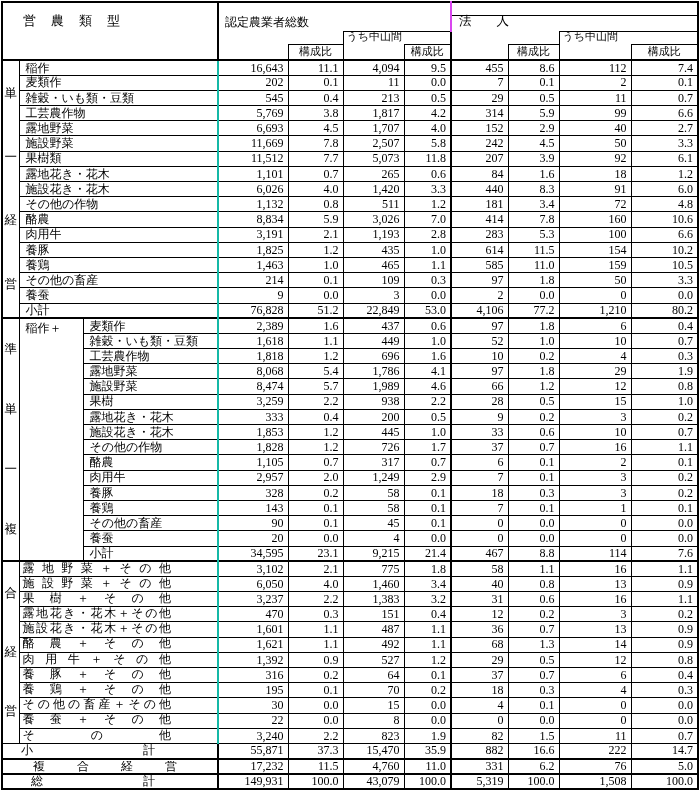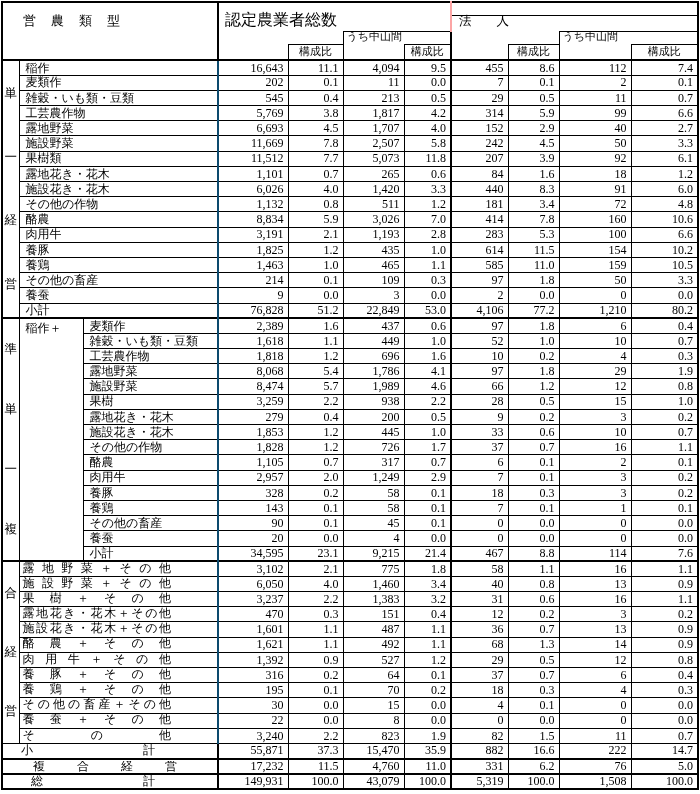--- a/index.html
+++ b/index.html
@@ -4,41 +4,41 @@
 <style>
   html,body{margin:0;padding:0;background:#ffffff;}
   body{font-family:"Liberation Serif","DejaVu Serif",serif;color:#000;}
   #sheet{width:700px;height:794px;overflow:hidden;background:#fff;box-sizing:border-box;padding:1px 0 0 1px;}
   table{border-collapse:collapse;table-layout:fixed;width:698px;border:2px solid #000;background:#fff;}
   td{padding:0;overflow:hidden;white-space:nowrap;border:1px solid #000;font-size:12px;line-height:1.05;}
   
   thead tr.h1{height:29px;} thead tr.h2{height:13px;} thead tr.h3{height:16px;}
   #hdr-type{border-right:2px solid #000;border-bottom:2px solid #000;vertical-align:top;
             text-align:left;padding:11px 0 0 20px;font-size:13px;letter-spacing:1px;}
-  #hdr-cert{border-left:2px solid #000;border-right:2px solid #fca5a5;border-top:none;border-bottom:none;
-            vertical-align:bottom;padding:0 0 2px 6px;font-size:16px;}
+  #hdr-cert{border-left:2px solid #000;border-right:2px solid #d946ef;border-top:none;border-bottom:none;
+            vertical-align:bottom;padding:0 0 2px 6px;font-size:12px;}
   #hdr-corp{position:relative;border-left:2px solid #000;border-top:none;border-bottom:none;
             vertical-align:bottom;padding:0 0 2px 7px;font-size:12.5px;}
   #hdr-corp .inset-line{position:absolute;left:-1px;right:-2px;top:12px;height:0;border-top:1.5px solid #000;display:block;}
   .hc{border:none;}
   .hc.thickL{border-left:2px solid #000;}
   .hhill{border:1px solid #000;border-bottom:none;font-size:11px;vertical-align:middle;padding:0 0 0 3px;font-family:Liberation Mono, monospace;}
   .he{border:none;}
   .he.thinL{border-left:1px solid #000;}
   .he.thickL{border-left:2px solid #000;}
   .hratio{border:1px solid #000;font-size:11px;text-align:center;vertical-align:middle;}
   .hratio.thickR{border-right:2px solid #000;}
   tr.h3 td{border-bottom:2px solid #000;}
   
   tbody tr{height:15.2px;}
   tr.sec-top td{border-top:2px solid #000;}
   .vcell{vertical-align:middle;}
   .vtext{display:flex;flex-direction:column;justify-content:space-around;align-items:center;width:100%;font-size:12.5px;}
   .subcell{vertical-align:top;padding:3px 0 0 6px;font-size:12px;}
-  .lbl{text-align:left;padding-left:6px;border-right:2px solid #0c4a6e;}
+  .lbl{text-align:left;padding-left:6px;border-right:2px solid #14b8a6;}
   .lbl.just{text-align:justify;text-align-last:justify;padding:0 46px 0 3px;font-family:Liberation Mono, monospace;}
   .num{text-align:right;padding-right:4px;}
   .thickR{border-right:2px solid #000;}
   .flbl{border-right:2px solid #000;text-align:justify;text-align-last:justify;}
   .f0{padding:0 62px 0 18px;}
   .f1{padding:0 40px 0 30px;border-radius:7px;}
   .f2{padding:0 62px 0 28px;}
 </style>
 </head>
 <body>
@@ -347,21 +347,21 @@
           <td class="num">2.2</td>
           <td class="num">938</td>
           <td class="num thickR">2.2</td>
           <td class="num">28</td>
           <td class="num">0.5</td>
           <td class="num">15</td>
           <td class="num">1.0</td>
         </tr>
         <tr class="">
           <td class="lbl" colspan="1">露地花き・花木</td>
-          <td class="num">279</td>
+          <td class="num">333</td>
           <td class="num">0.4</td>
           <td class="num">200</td>
           <td class="num thickR">0.5</td>
           <td class="num">9</td>
           <td class="num">0.2</td>
           <td class="num">3</td>
           <td class="num">0.2</td>
         </tr>
         <tr class="">
           <td class="lbl" colspan="1">施設花き・花木</td>

